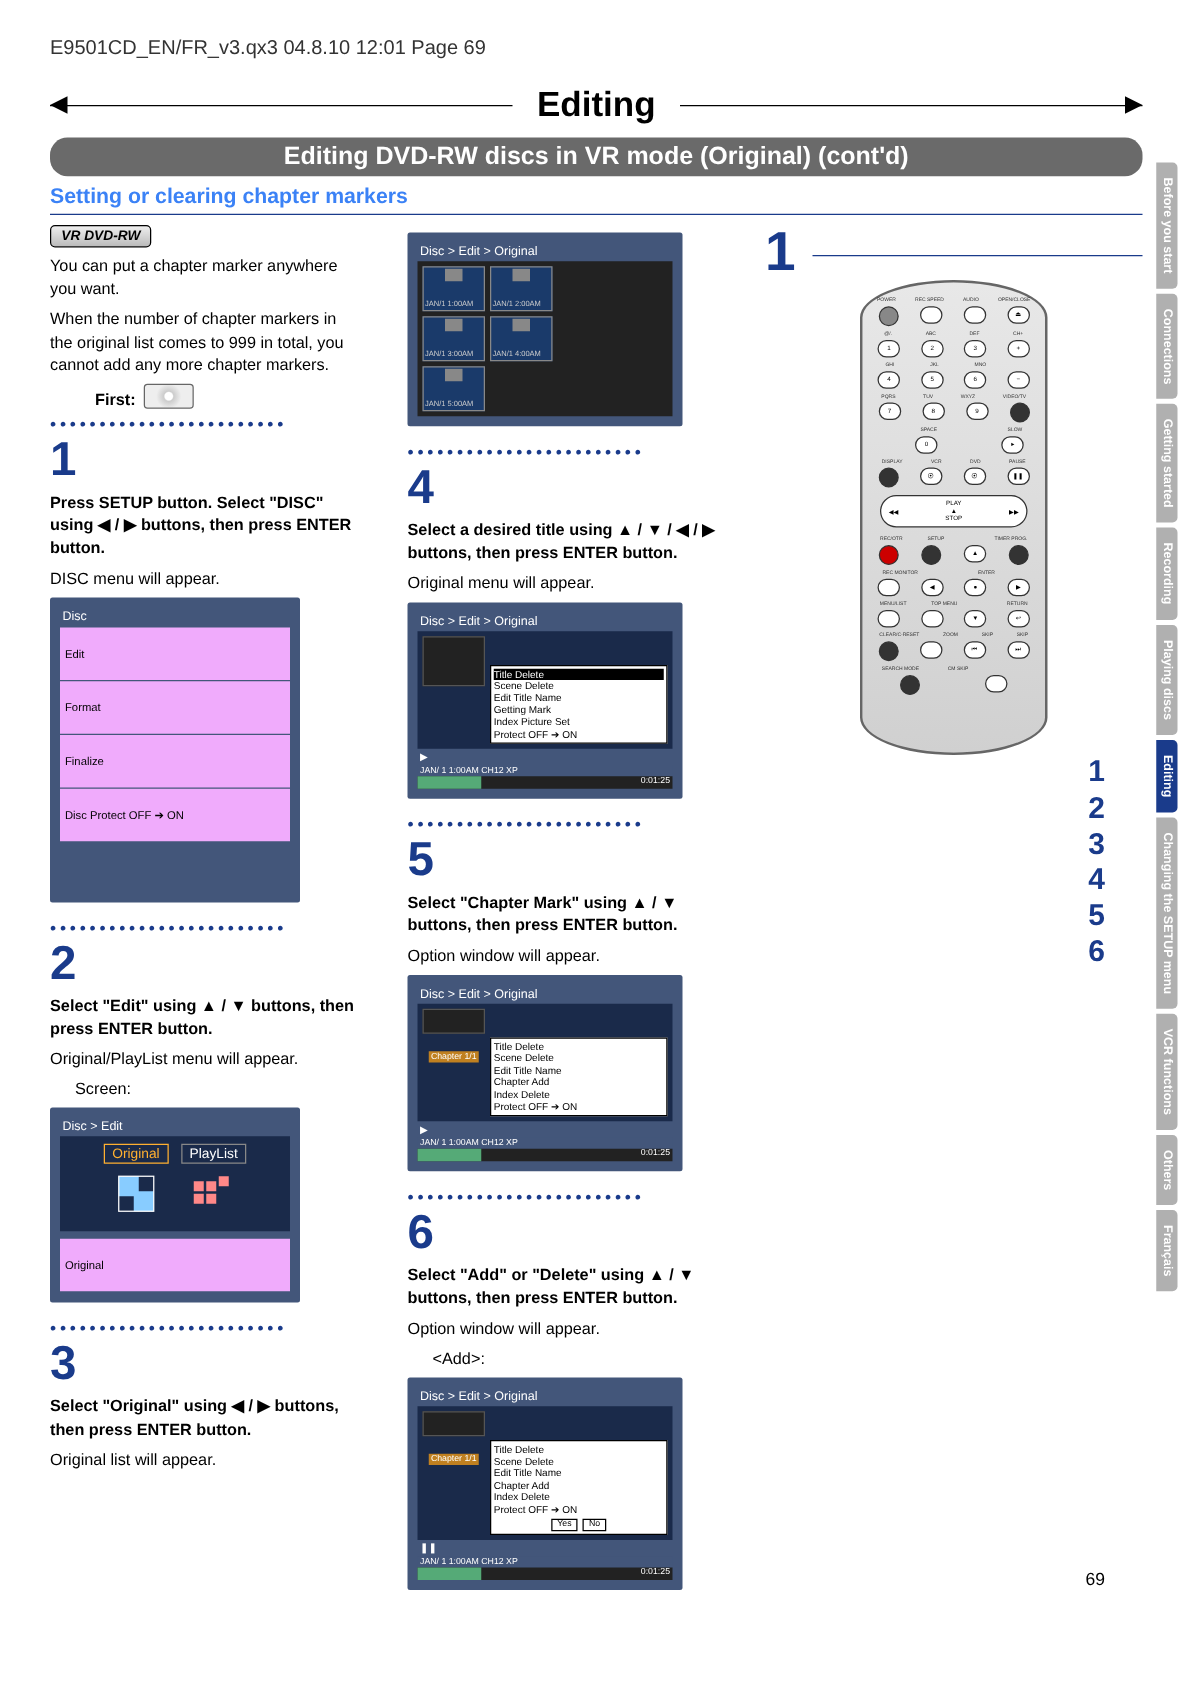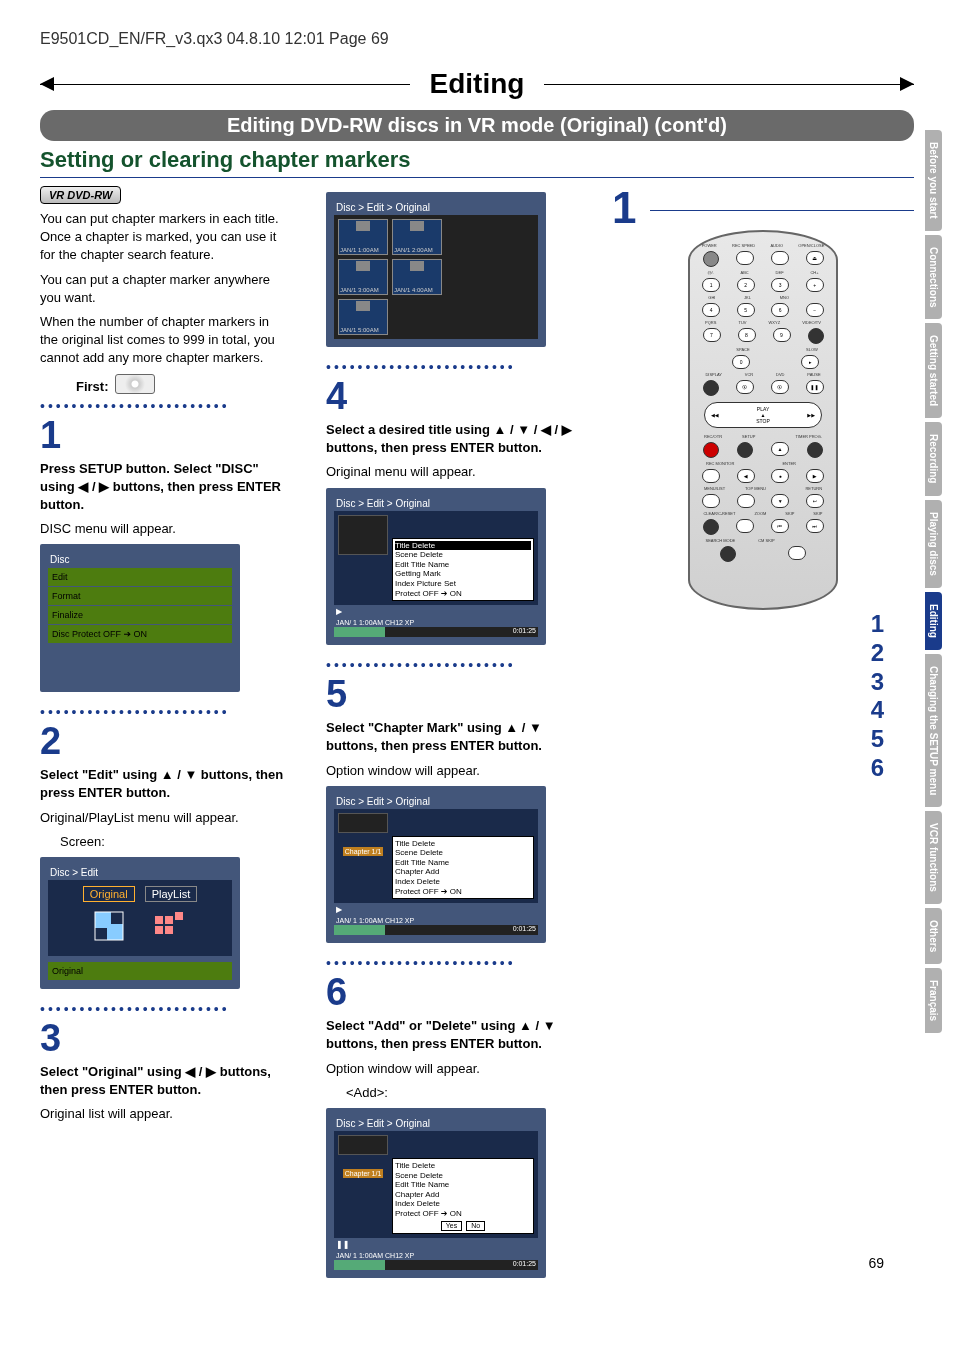--- a/index.html
+++ b/index.html
@@ -6,35 +6,35 @@
   body { background: #fff; font-family: Arial, Helvetica, sans-serif; width: 954px; font-size: 12px; color: #000; }
   .page { width: 954px; height: 1351px; position: relative; padding: 30px 40px; }
   .header-info { font-size: 16px; color: #333; margin-bottom: 20px; }
   .title-banner { text-align: center; margin: 10px 0; }
   .title-banner .line { position: relative; display: flex; align-items: center; justify-content: center; }
   .title-banner .bar { flex: 1; height: 1px; background: #000; position: relative; }
   .title-banner .bar.left::before { content:''; position:absolute; left:0; top:-7px; width:0; height:0; border-top:7px solid transparent; border-bottom:7px solid transparent; border-right:14px solid #000; }
   .title-banner .bar.right::after { content:''; position:absolute; right:0; top:-7px; width:0; height:0; border-top:7px solid transparent; border-bottom:7px solid transparent; border-left:14px solid #000; }
   .title-banner h1 { font-size: 28px; font-weight: bold; padding: 0 20px; }
   .subtitle-bar { background: #6a6a6a; color: #fff; padding: 4px 10px; font-size: 20px; font-weight: bold; text-align: center; margin: 6px 0; border-radius: 14px; }
-  .section-title { color: #14532d; font-weight: bold; font-size: 22px; margin: 6px 0 4px; }
+  .section-title { color: #3b82f6; font-weight: bold; font-size: 17px; margin: 6px 0 4px; }
   .underline { border-bottom: 1px solid #1a3b8b; margin-bottom: 8px; }
   .content-cols { display: flex; gap: 36px; }
   .col { flex: 1; }
   .col.left { flex: 0 0 250px; }
   .col.mid { flex: 0 0 250px; }
   .col.right { flex: 1; }
   p { font-size: 13px; line-height: 1.4; margin-bottom: 6px; }
   .bold { font-weight: bold; }
   .step-dots { letter-spacing: 3px; color: #1a3b8b; font-size: 14px; overflow: hidden; white-space: nowrap; }
   .step-num { color: #1a3b8b; font-size: 38px; font-weight: bold; line-height: 1; margin: 2px 0 6px; }
   .step-list { text-align: right; padding-right: 30px; }
   .step-list div { color: #1a3b8b; font-size: 24px; font-weight: bold; line-height: 1.2; }
   .menu-box { background: #43567a; color: #fff; padding: 8px; border-radius: 2px; font-size: 10px; margin: 6px 0 12px; width: 200px; }
-  .menu-box .row { background: #4d7c0f; color: #000; padding: 4px 4px; margin: 1px 0; font-size: 9px; }
+  .menu-box .row { background: #f0abfc; color: #000; padding: 16px 4px; margin: 1px 0; font-size: 9px; }
   .menu-box .hdr { color: #fff; padding: 2px; }
   .menu-box.grid { width: 220px; }
   .menu-box .body { background: #222; padding: 4px; min-height: 60px; display: flex; flex-wrap: wrap; gap: 4px; }
   .thumb { width: 50px; height: 36px; background: #1a3a6a; border: 1px solid #888; font-size: 6px; color: #ccc; padding: 1px; display: flex; flex-direction: column; justify-content: space-between; }
   .thumb .ic { background: #888; width: 14px; height: 10px; margin: 0 auto; }
   .submenu { background: #fff; color: #000; padding: 2px; font-size: 8px; border: 1px solid #000; line-height: 1.2; margin-top: 23px; }
   .submenu .hl { background: #000; color: #fff; }
   .orig-play { display: flex; gap: 10px; justify-content: center; padding: 6px; background: #1a2a4a; }
   .orig-play .card { text-align: center; }
   .orig-play .pix { width: 40px; height: 40px; margin: 4px auto; }
@@ -98,21 +98,20 @@
 
   <div class="subtitle-bar">Editing DVD-RW discs in VR mode (Original) (cont'd)</div>
 
   <div class="section-title">Setting or clearing chapter markers</div>
   <div class="underline"></div>
 
   <div class="content-cols">
 
     <div class="col left">
       <span class="badge-vr">VR DVD-RW</span>
-      <p>You can put chapter markers in each title. Once a chapter is marked, you can use it for the chapter search feature.</p>
       <p>You can put a chapter marker anywhere you want.</p>
       <p>When the number of chapter markers in the original list comes to 999 in total, you cannot add any more chapter markers.</p>
       <div class="first-line">
         <span>First:</span>
         <span class="dvd-icon"></span>
       </div>
 
       <div class="step-dots">••••••••••••••••••••••••</div>
       <div class="step-num">1</div>
       <p class="bold">Press SETUP button. Select "DISC" using ◀ / ▶ buttons, then press ENTER button.</p>

